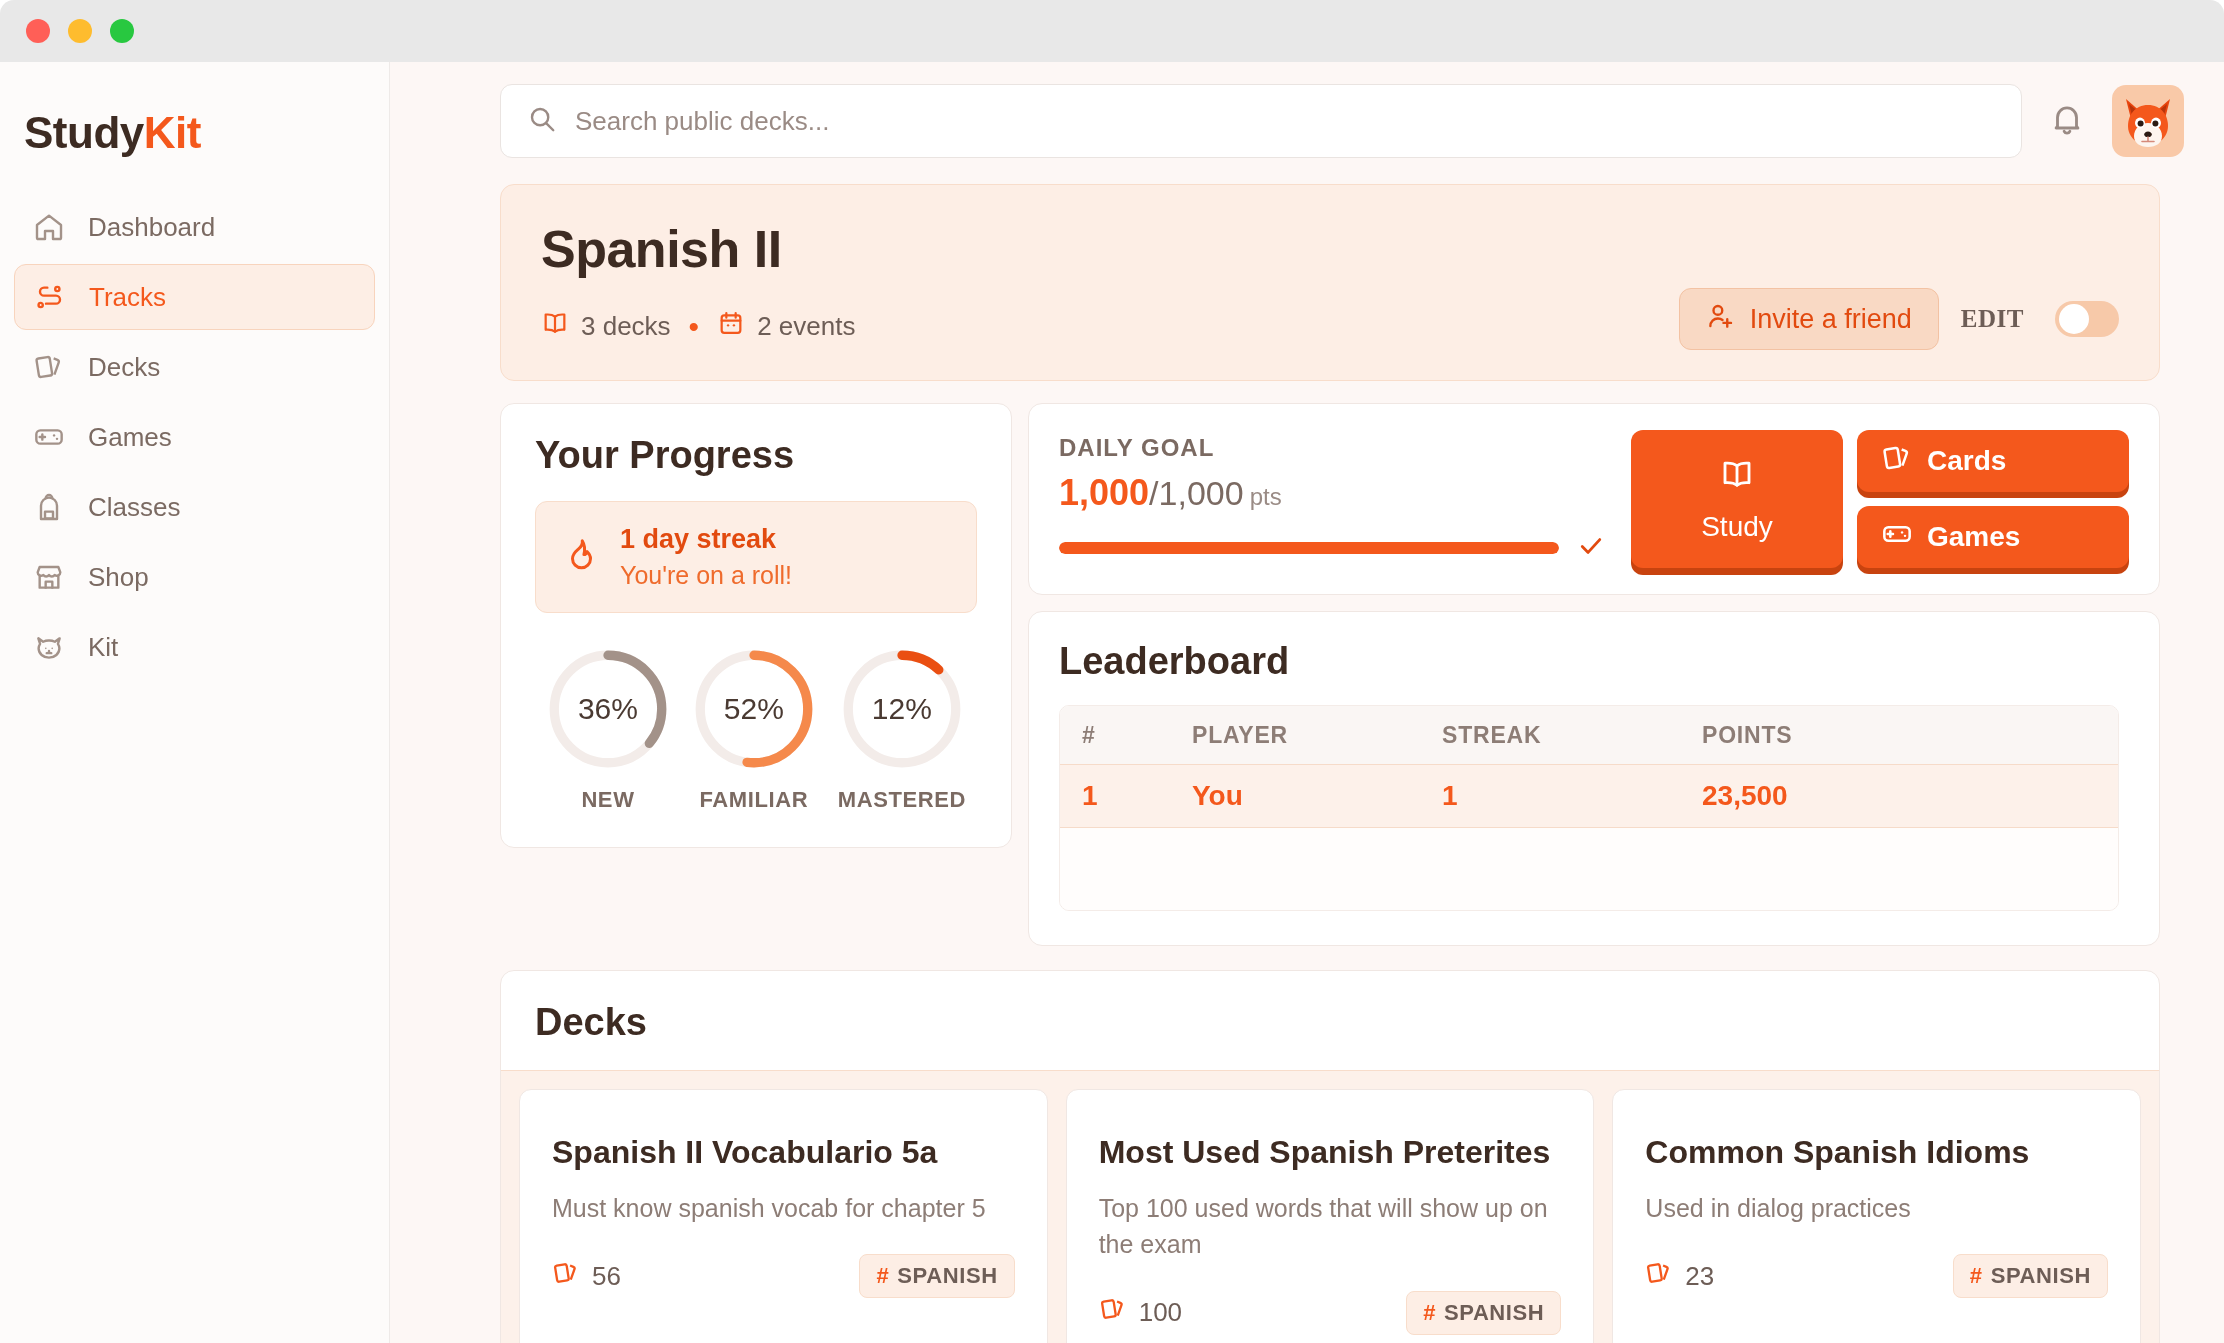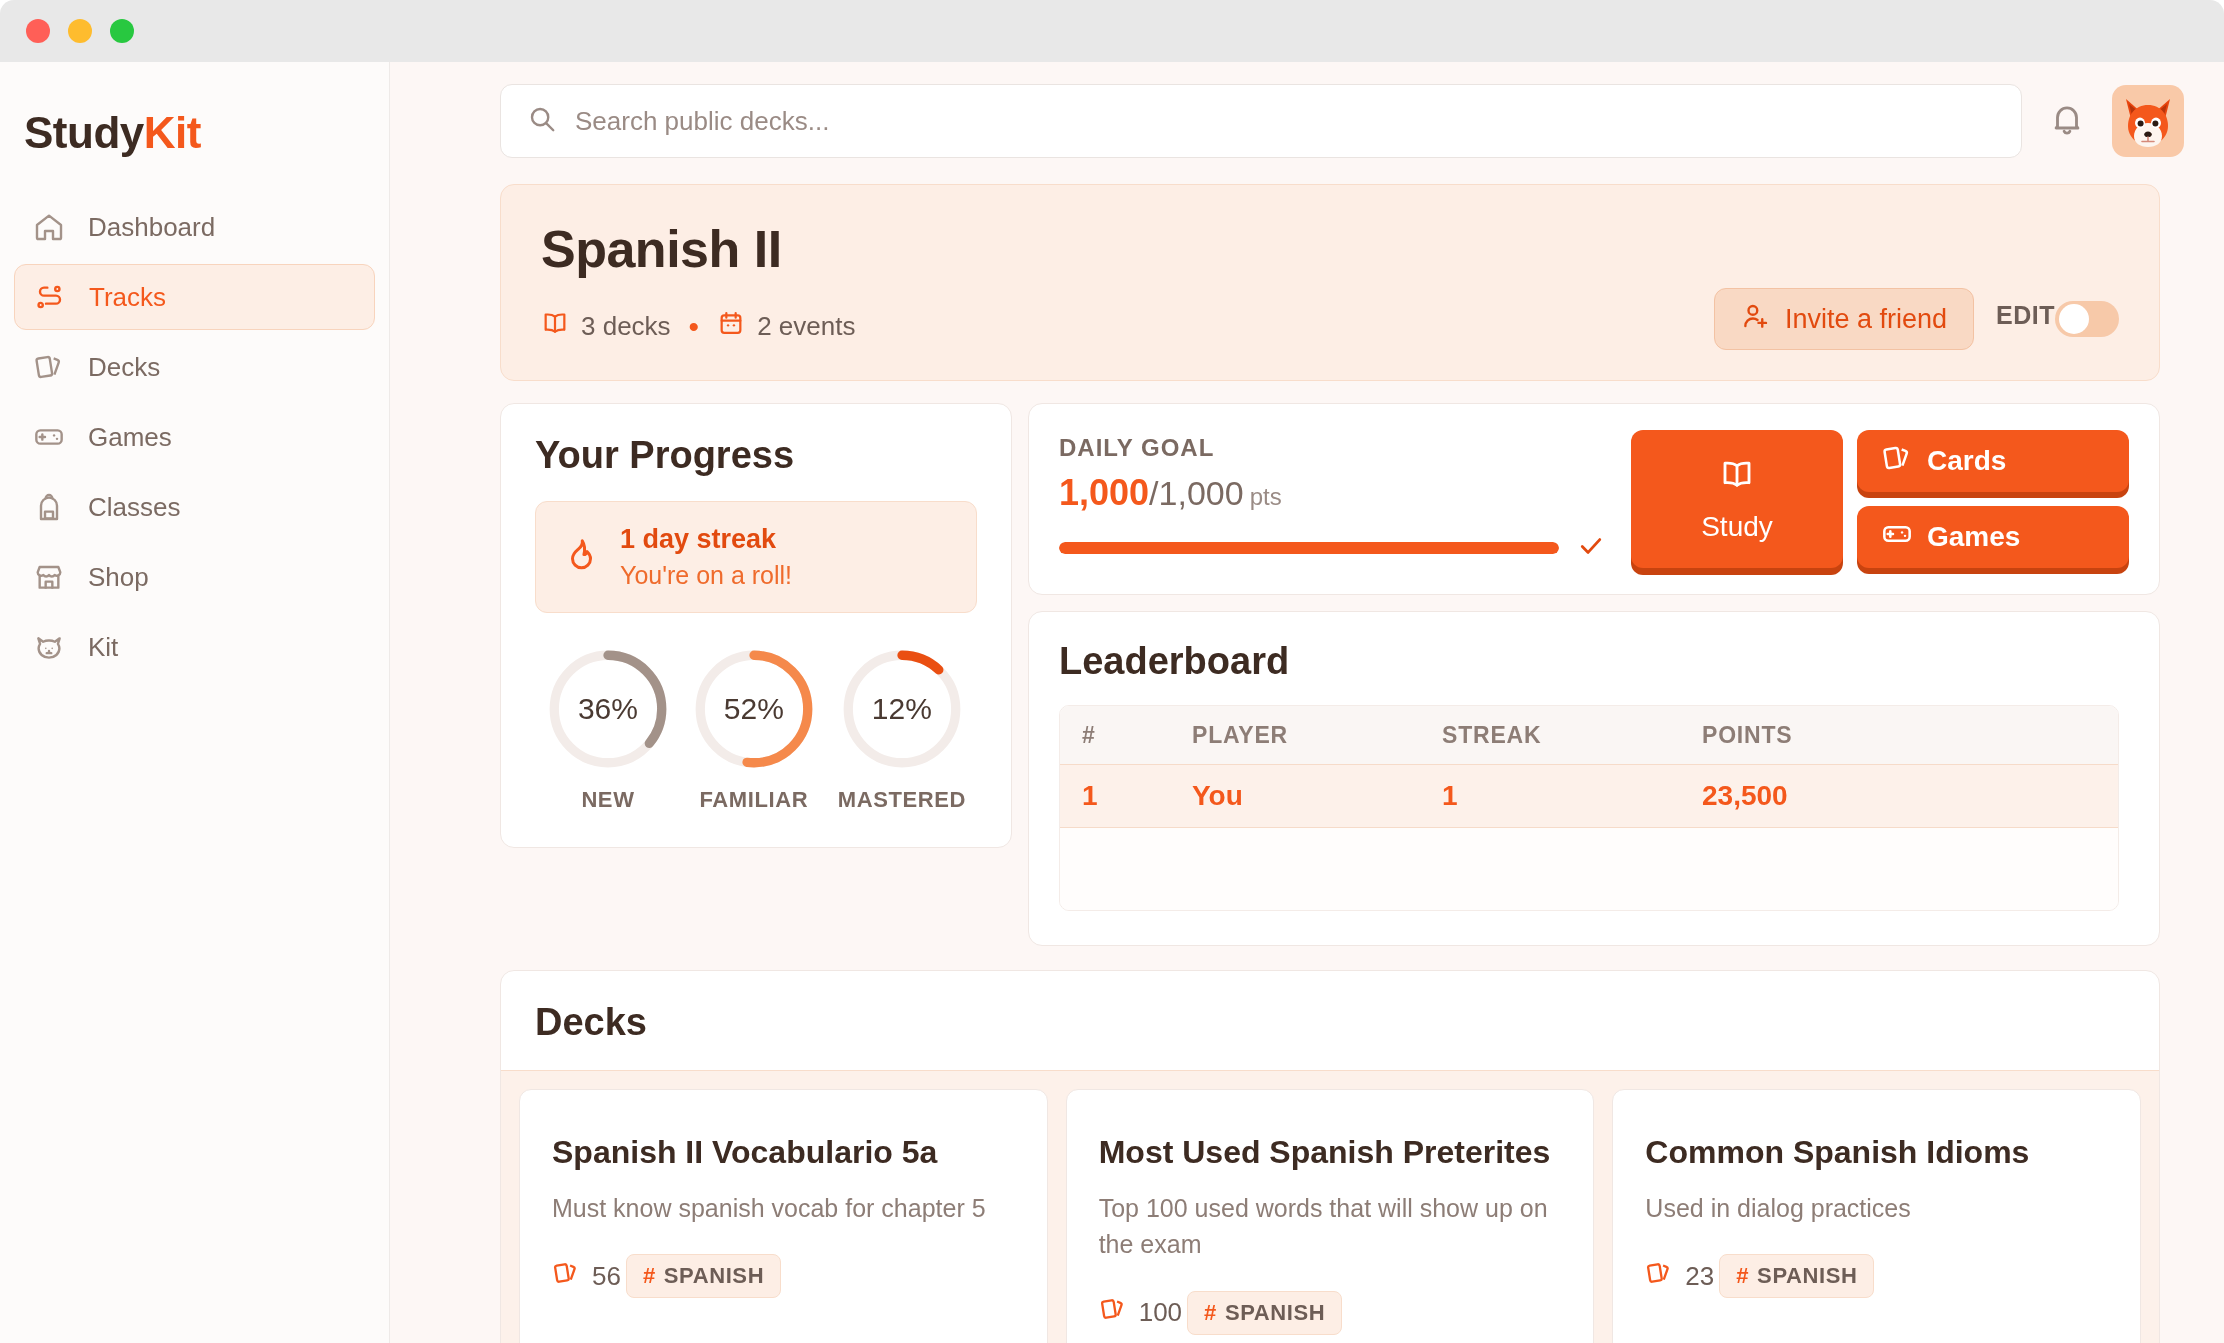--- a/index.html
+++ b/index.html
@@ -83,21 +83,21 @@
   .hero .meta .mi { display:flex; align-items:center; gap:12px; }
   .hero .meta svg { width:28px; height:28px; }
   .hero .meta .bullet { color:#f4581c; font-size:30px; line-height:1; }
   .hero-actions { position:absolute; right:40px; bottom:30px; display:flex; align-items:center; gap:22px; }
   .invite {
     background:#f9d9c4; border:1px solid #f3c2a3; color:#e24a0f; border-radius:12px;
     height:62px; padding: 0 26px; display:flex; align-items:center; gap:14px;
     font-size:27px; cursor:pointer;
   }
   .invite svg { width:30px; height:30px; }
-  .edit-wrap { display:flex; gap:0; }
+  .edit-wrap { display:flex; align-items:center; gap:31px;font-family:Liberation Serif, serif; }
   .edit-label { font-size:25px; font-weight:700; color:#6d5d56; letter-spacing:0.5px; }
   .toggle { width:64px; height:36px; background:#f7c9a9; border-radius:18px; position:relative; cursor:pointer; }
   .toggle .knob { position:absolute; top:3px; left:4px; width:30px; height:30px; border-radius:50%; background:#fff; }
 
   
   .row { display:flex; gap:16px; margin: 22px 64px 0 110px; align-items:flex-start; }
   .card { background:#fff; border:1px solid #f0e7e3; border-radius:14px; }
 
   .progress-card { width:512px; padding: 30px 34px 34px 34px; }
   .progress-card h2 { font-size:38px; font-weight:700; color:#3d2b22; }
@@ -158,21 +158,21 @@
   
   .decks-panel { margin: 24px 64px 0 110px; background:#fff; border:1px solid #f0e7e3; border-radius:14px; }
   .decks-panel h2 { font-size:38px; font-weight:700; color:#3d2b22; padding: 30px 0 26px 34px; }
   .decks-strip { background:#fdf1ea; border-top:1px solid #f8ddcb; padding: 18px; display:flex; gap:18px; }
   .deck {
     flex:1; background:#fff; border:1px solid #f0e7e3; border-radius:12px;
     padding: 30px 32px 34px 32px; min-height:290px; cursor:pointer;
   }
   .deck h3 { font-size:32px; font-weight:700; color:#3d2b22; line-height:1.25;margin-top:12px; }
   .deck p { margin-top:18px; font-size:25px; color:#8d7d76; line-height:1.45; }
-  .deck .foot { margin-top:28px; display:flex; align-items:center; gap:5px; }
+  .deck .foot { margin-top:28px; display:flex; align-items:center; gap:30px;justify-content:space-between; }
   .deck .cnt { display:flex; align-items:center; gap:12px; font-size:26px; color:#6d5d56; }
   .deck .cnt svg { width:28px; height:28px; }
   .tag {
     background:#fdeee5; border:1px solid #f8ddcb; border-radius:8px; padding: 8px 16px;
     font-size:22px; font-weight:700; letter-spacing:0.6px; color:#6d5d56;
     display:flex; align-items:center; gap:8px;
   }
   .tag .hash { color:#f4581c; }
 </style>
 </head>

